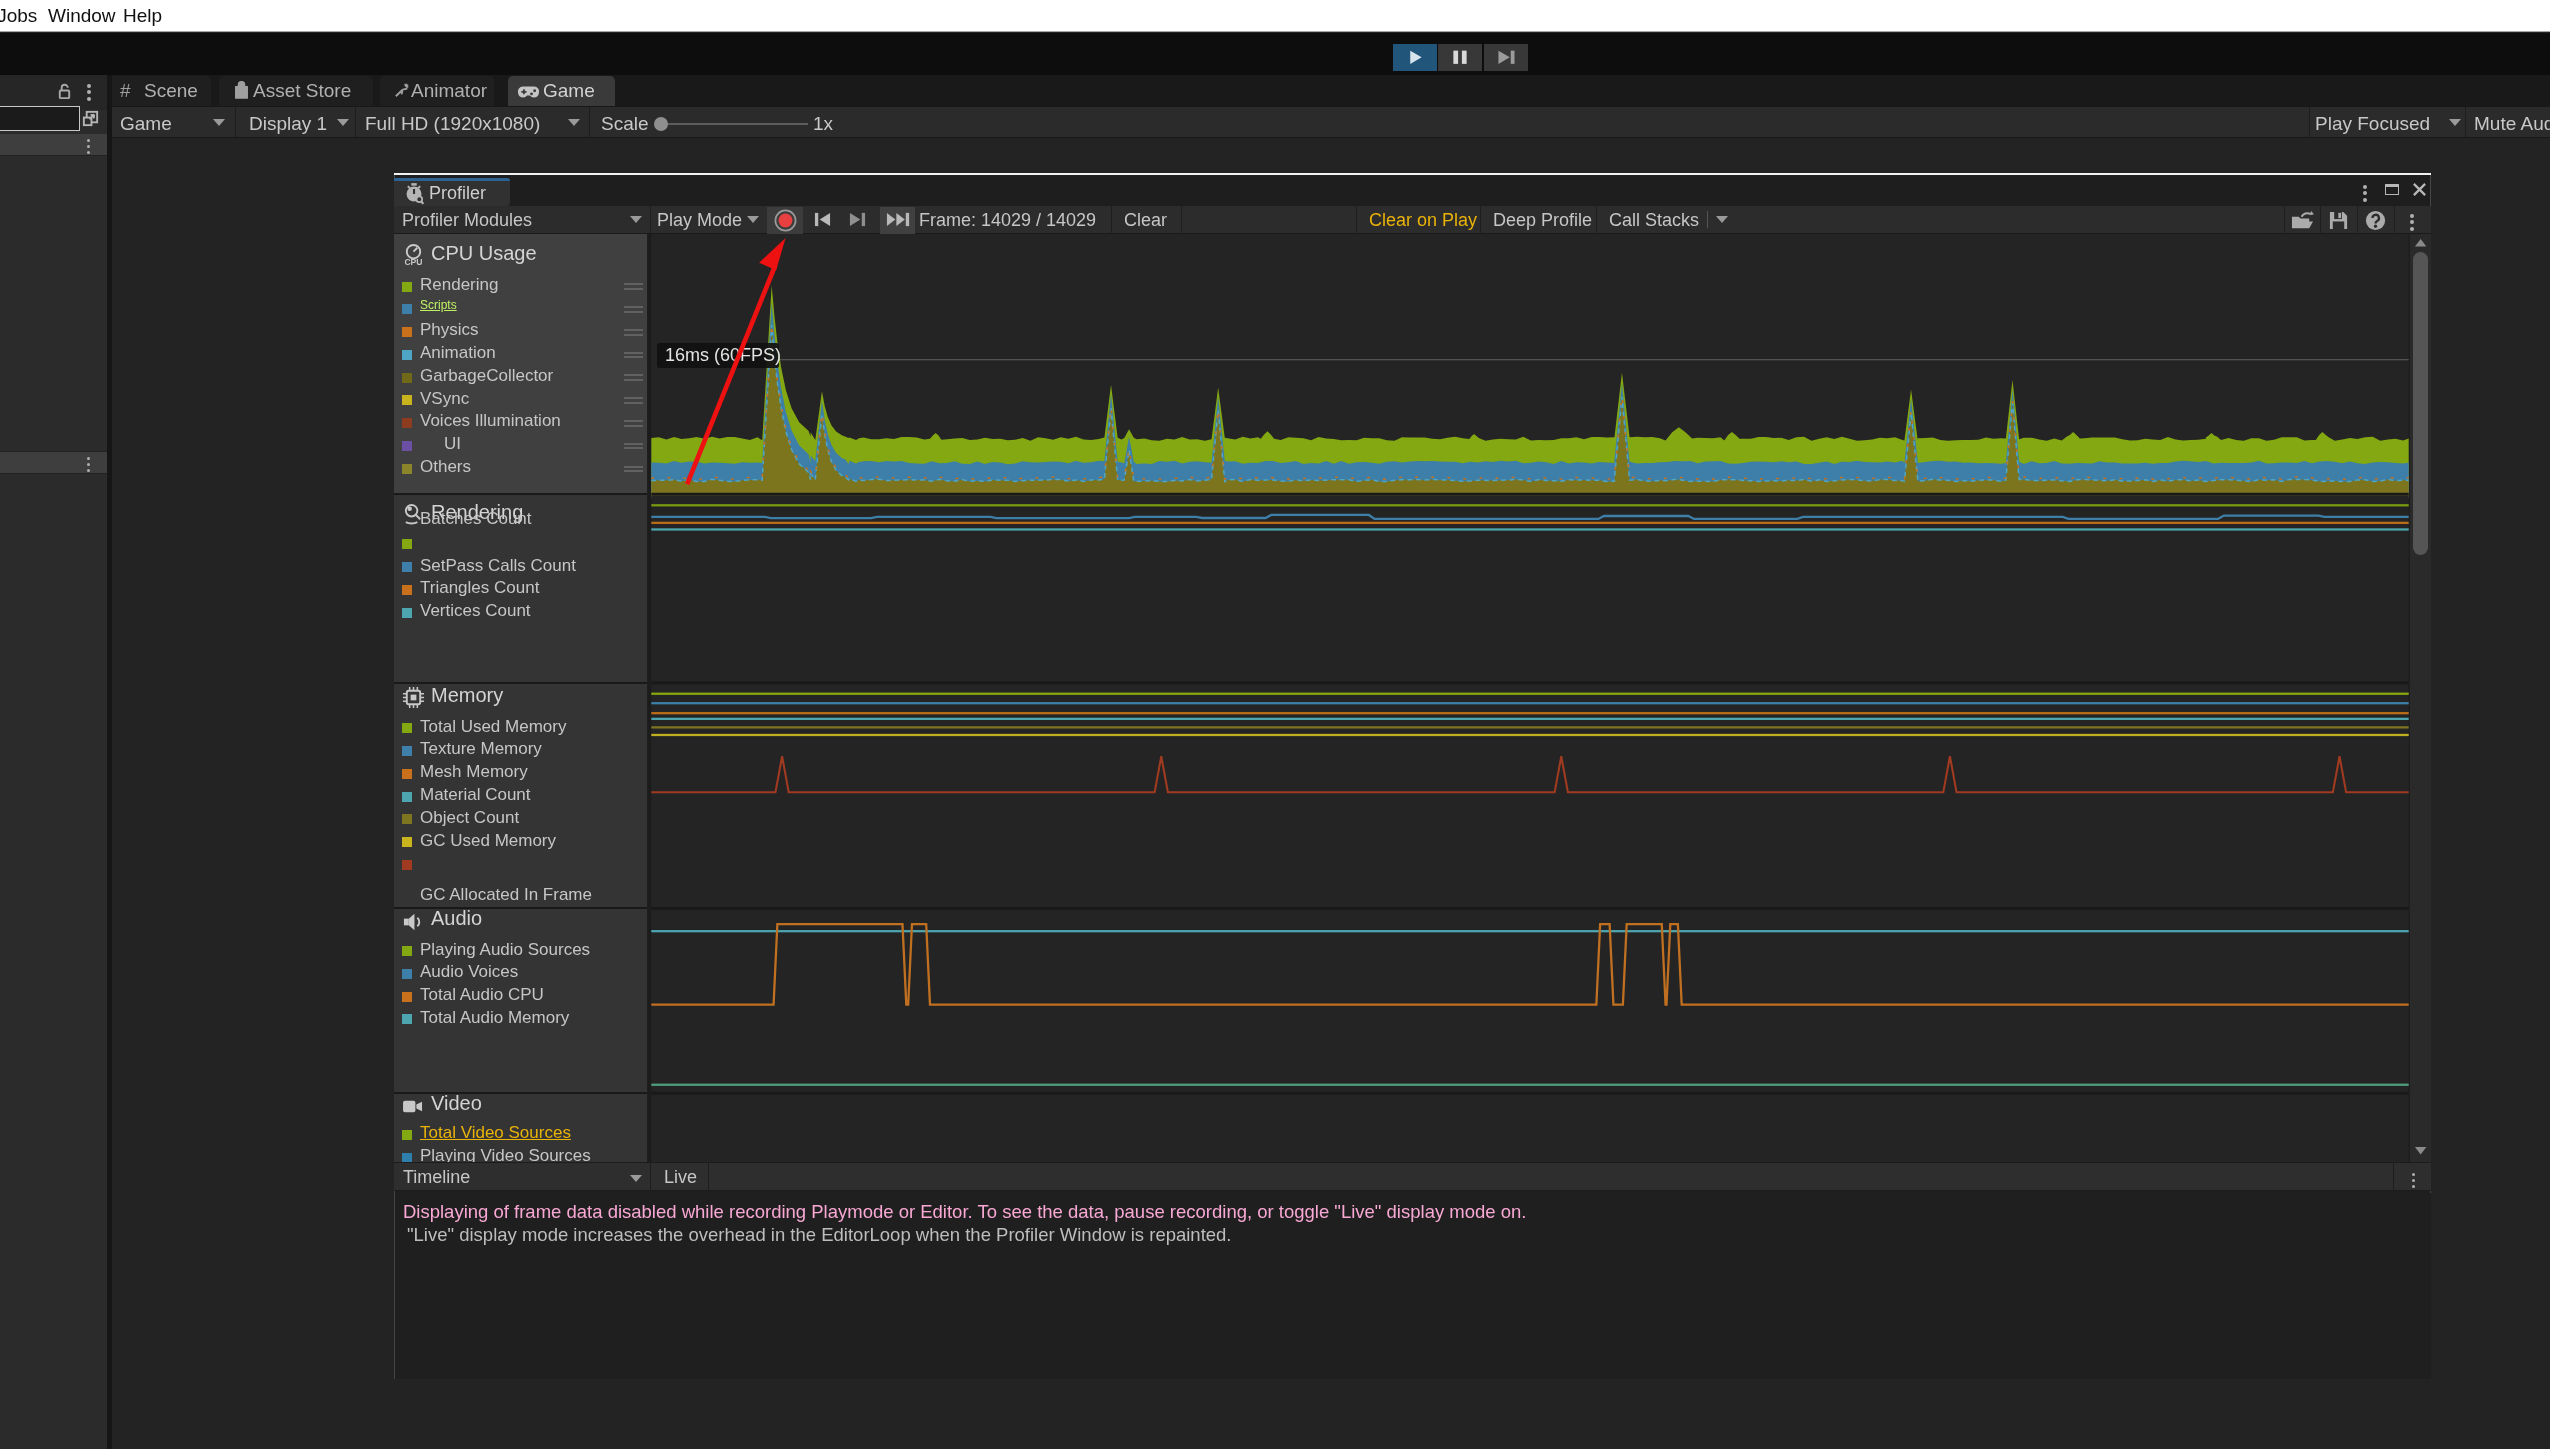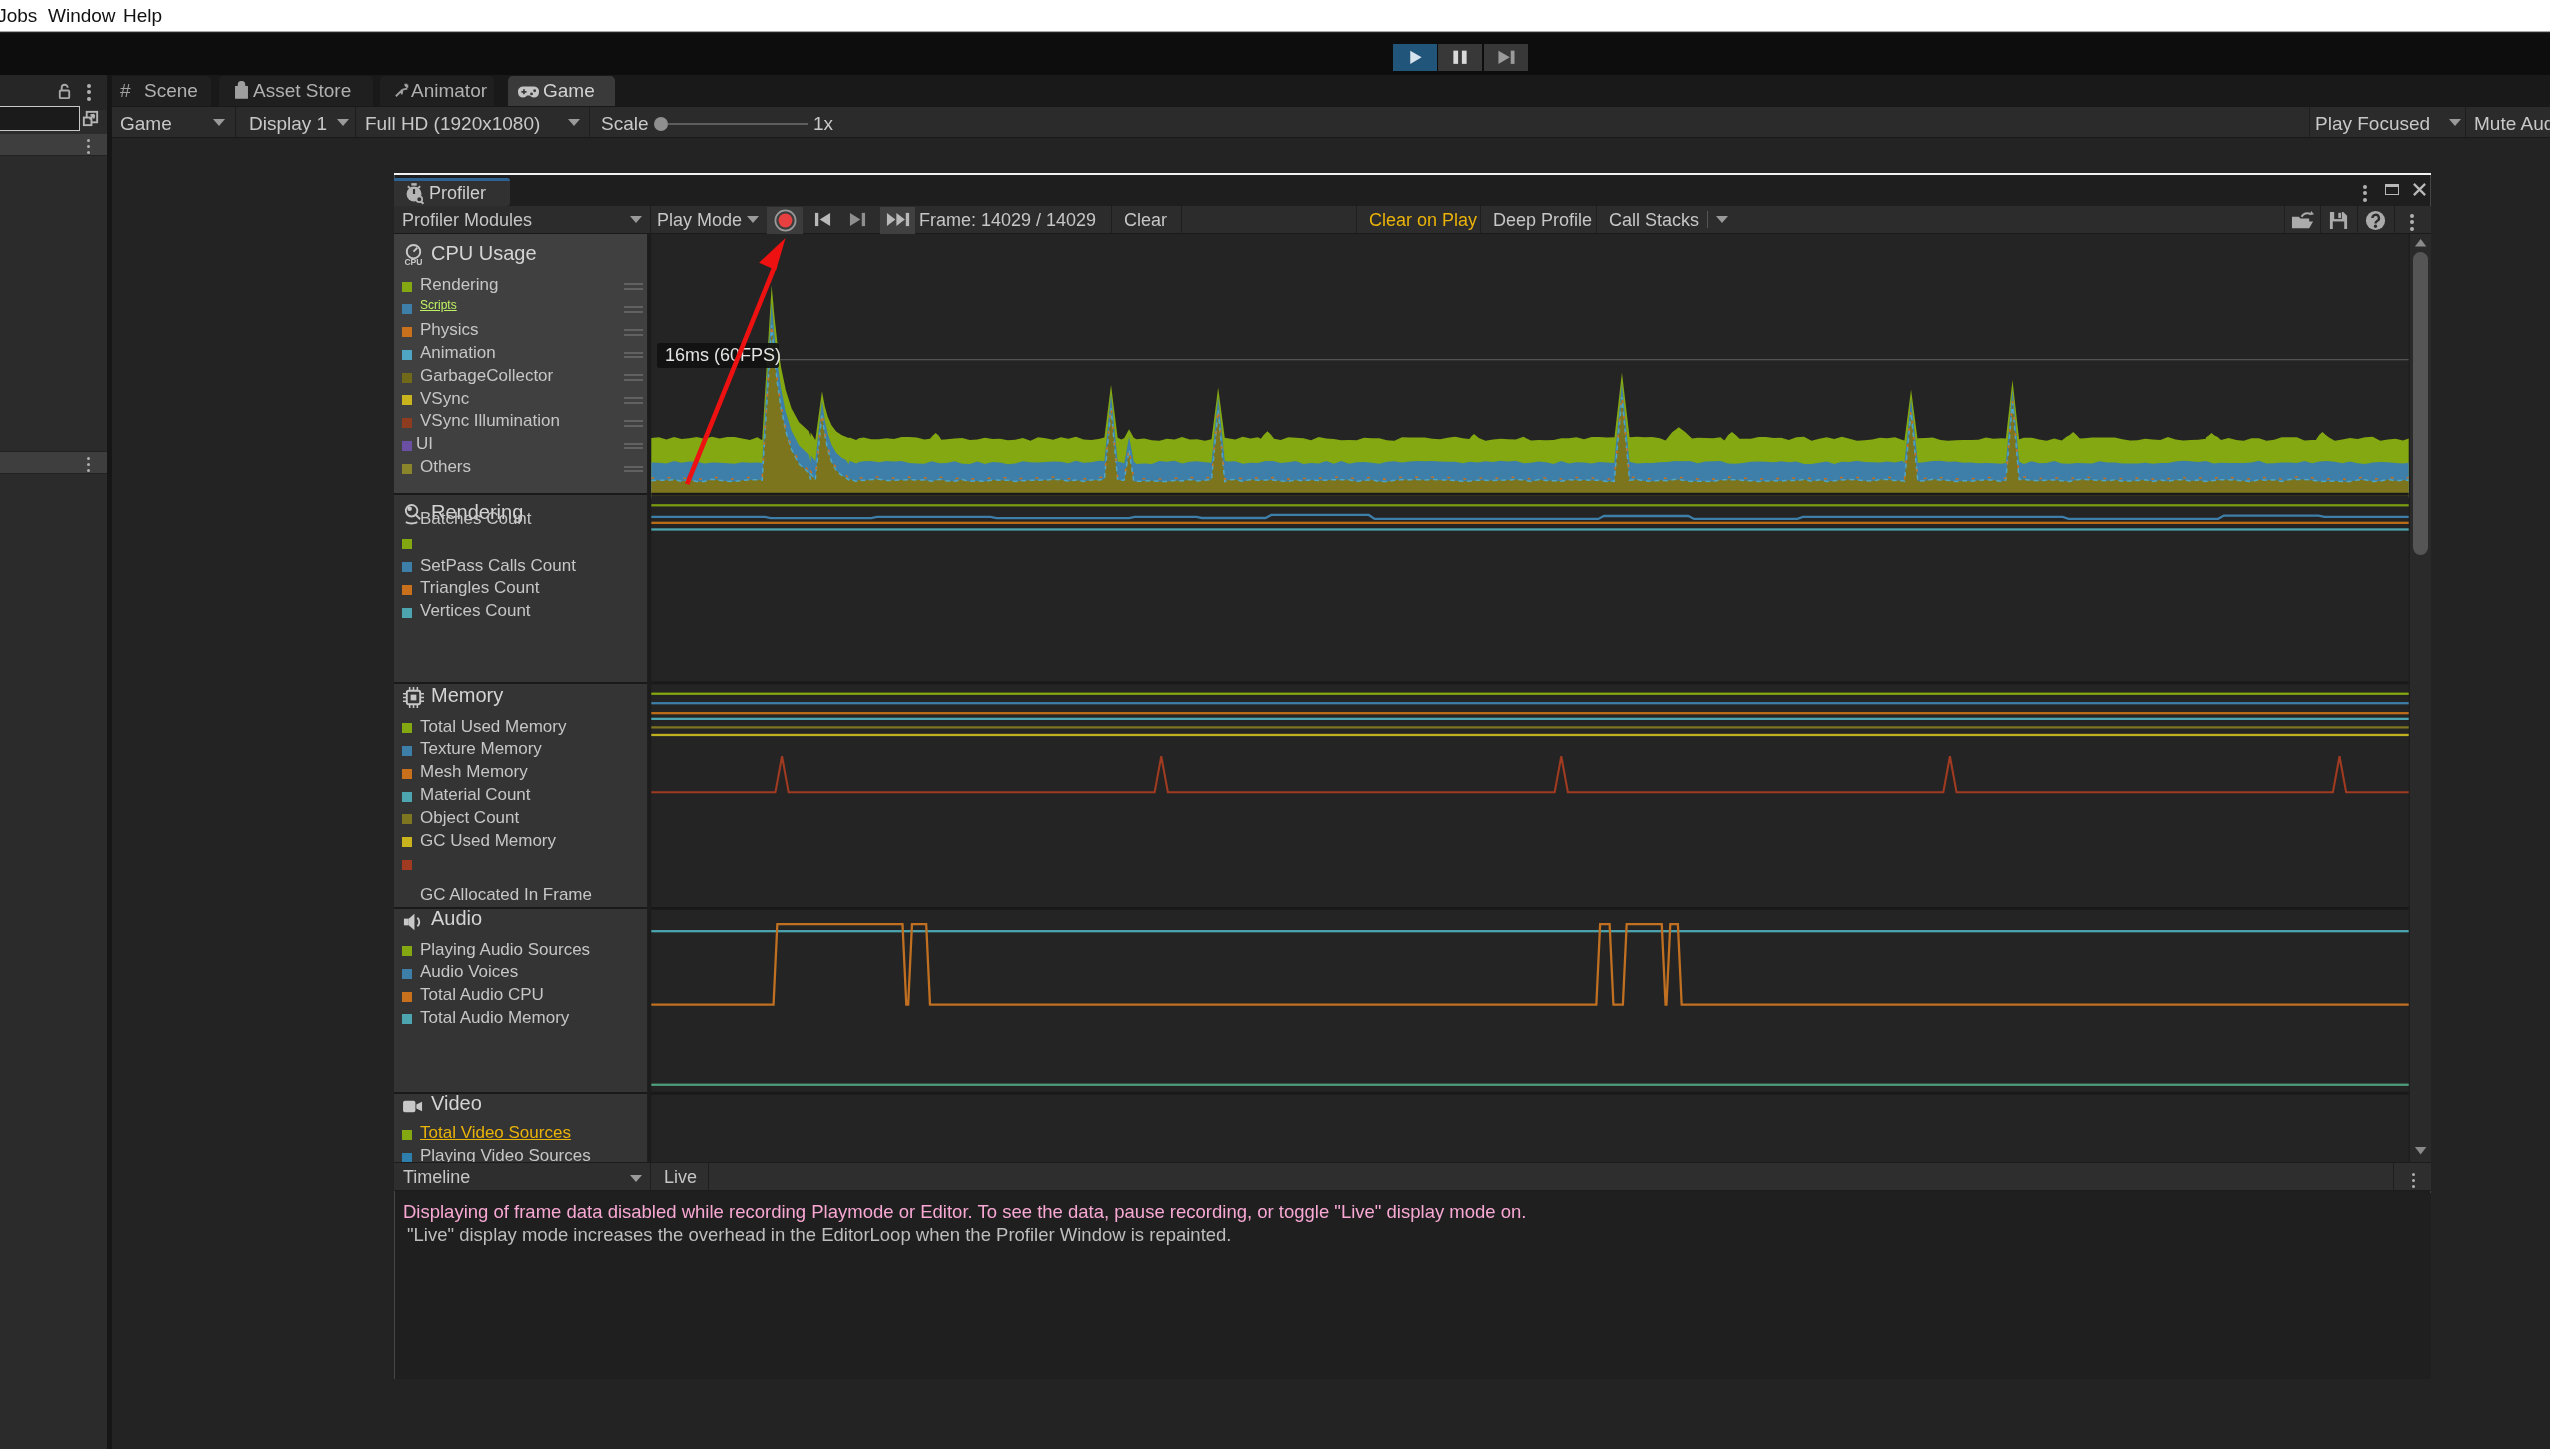--- a/index.html
+++ b/index.html
@@ -214,25 +214,25 @@
 <div class="abs" style="left:624px;top:356px;width:19px;height:1.9px;background:#616161;"></div>
 <div class="abs" style="left:402px;top:373px;width:9.5px;height:9.5px;background:#70691a;"></div>
 <div class="abs" style="left:420px;top:366px;font-size:17px;color:#c6c6c6;white-space:nowrap;">GarbageCollector</div>
 <div class="abs" style="left:624px;top:374px;width:19px;height:1.9px;background:#616161;"></div>
 <div class="abs" style="left:624px;top:379px;width:19px;height:1.9px;background:#616161;"></div>
 <div class="abs" style="left:402px;top:395px;width:9.5px;height:9.5px;background:#c9b41d;"></div>
 <div class="abs" style="left:420px;top:389px;font-size:17px;color:#c6c6c6;white-space:nowrap;">VSync</div>
 <div class="abs" style="left:624px;top:397px;width:19px;height:1.9px;background:#616161;"></div>
 <div class="abs" style="left:624px;top:402px;width:19px;height:1.9px;background:#616161;"></div>
 <div class="abs" style="left:402px;top:418px;width:9.5px;height:9.5px;background:#8e3c1f;"></div>
-<div class="abs" style="left:420px;top:411px;font-size:17px;color:#c6c6c6;white-space:nowrap;">VSync Illumination</div>
+<div class="abs" style="left:420px;top:411px;font-size:17px;color:#c6c6c6;white-space:nowrap;">Voices Illumination</div>
 <div class="abs" style="left:624px;top:420px;width:19px;height:1.9px;background:#616161;"></div>
 <div class="abs" style="left:624px;top:425px;width:19px;height:1.9px;background:#616161;"></div>
 <div class="abs" style="left:402px;top:441px;width:9.5px;height:9.5px;background:#6a4fa3;"></div>
-<div class="abs" style="left:416px;top:434px;font-size:17px;color:#c6c6c6;white-space:nowrap;text-align:right;">UI</div>
+<div class="abs" style="left:444px;top:434px;font-size:17px;color:#c6c6c6;white-space:nowrap;text-align:right;">UI</div>
 <div class="abs" style="left:624px;top:443px;width:19px;height:1.9px;background:#616161;"></div>
 <div class="abs" style="left:624px;top:447px;width:19px;height:1.9px;background:#616161;"></div>
 <div class="abs" style="left:402px;top:464px;width:9.5px;height:9.5px;background:#8a842a;"></div>
 <div class="abs" style="left:420px;top:457px;font-size:17px;color:#c6c6c6;white-space:nowrap;">Others</div>
 <div class="abs" style="left:624px;top:466px;width:19px;height:1.9px;background:#616161;"></div>
 <div class="abs" style="left:624px;top:470px;width:19px;height:1.9px;background:#616161;"></div>
 <svg class="abs" style="left:402px;top:503px;" width="23" height="23" viewBox="0 0 24 24">
     <circle cx="10" cy="8" r="6" fill="none" stroke="#c8c8c8" stroke-width="2"></circle>
     <circle cx="8" cy="6" r="2.4" fill="#c8c8c8"></circle>
     <path d="M14,12 l5,5" stroke="#c8c8c8" stroke-width="2"></path>

